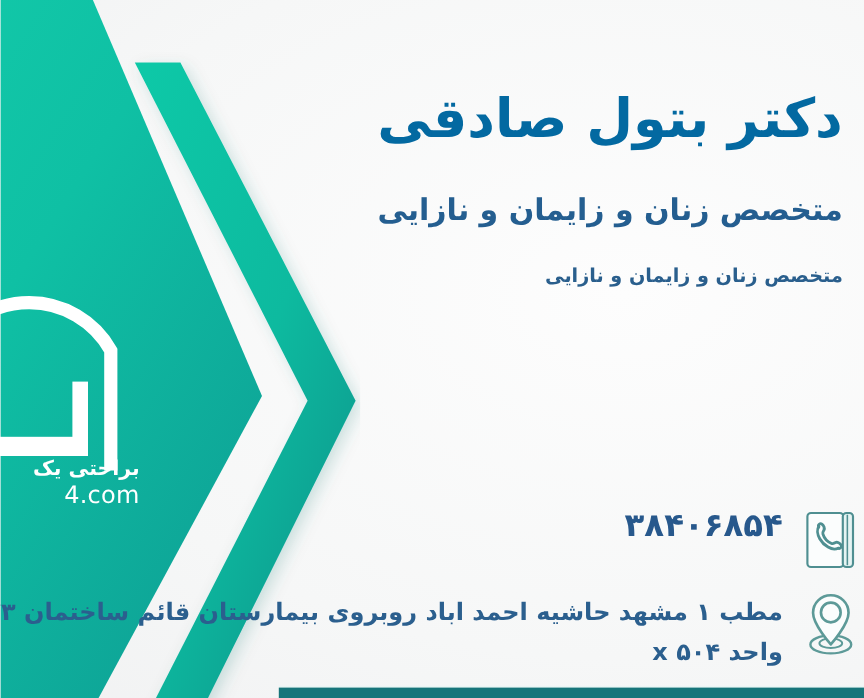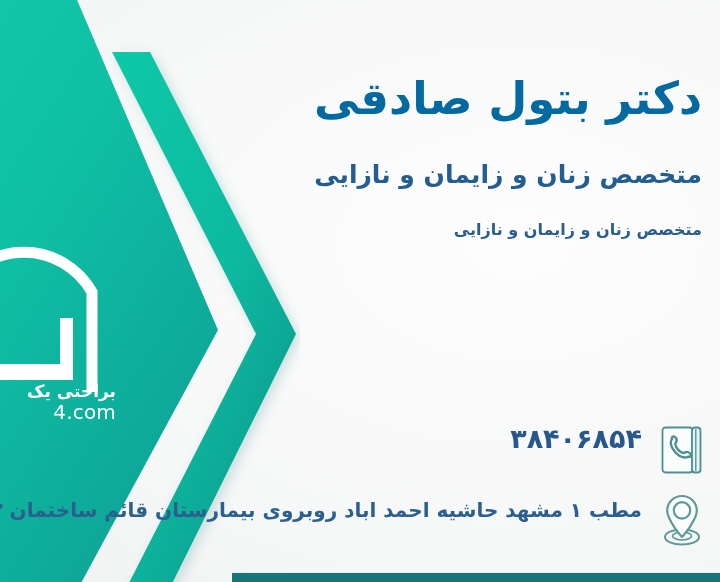--- a/index.html
+++ b/index.html
@@ -122,21 +122,21 @@
     font-size: 16px;
     font-weight: 700;
     color: #2a5f8d;
     line-height: 1.4;
     white-space: nowrap;
   }
 
   
   .contact-row {
     position: absolute;
-    right: 12px;
+    right: 2px;
     display: flex;
     flex-direction: row;
     align-items: flex-start;
     gap: 14px;
   }
   .contact-row.phone-row { top: 424px; }
   .contact-row.address-row { top: 492px; }
 
   .contact-icon {
     flex: 0 0 auto;
@@ -268,20 +268,21 @@
         <svg width="46" height="56" viewBox="0 0 46 56" xmlns="http://www.w3.org/2000/svg">
           <ellipse cx="23" cy="45" rx="17" ry="7.5" fill="none" stroke="#5d9a98" stroke-width="2"></ellipse>
           <ellipse cx="23" cy="44" rx="9.5" ry="4" fill="none" stroke="#5d9a98" stroke-width="1.6"></ellipse>
           <path d="M 23 4 C 14.8 4 8.2 10.5 8.2 18.6 C 8.2 28.5 23 45 23 45
                    C 23 45 37.8 28.5 37.8 18.6 C 37.8 10.5 31.2 4 23 4 Z" fill="#fbfdfd" stroke="#5d9a98" stroke-width="2.2" stroke-linejoin="round"></path>
           <circle cx="23" cy="18.4" r="8.2" fill="none" stroke="#5d9a98" stroke-width="2.2"></circle>
         </svg>
       </span>
       <span class="contact-text address-lines">
         <span class="addr-line">مطب ۱ مشهد حاشیه احمد اباد روبروی بیمارستان قائم ساختمان ۷۳</span>
+        <span class="addr-line">واحد ۵۰۴ x</span>
       </span>
     </div>
 
   </div>
 
   <div class="bottom-bar-hilite"></div>
   <div class="bottom-bar"></div>
 
 </div>
 

